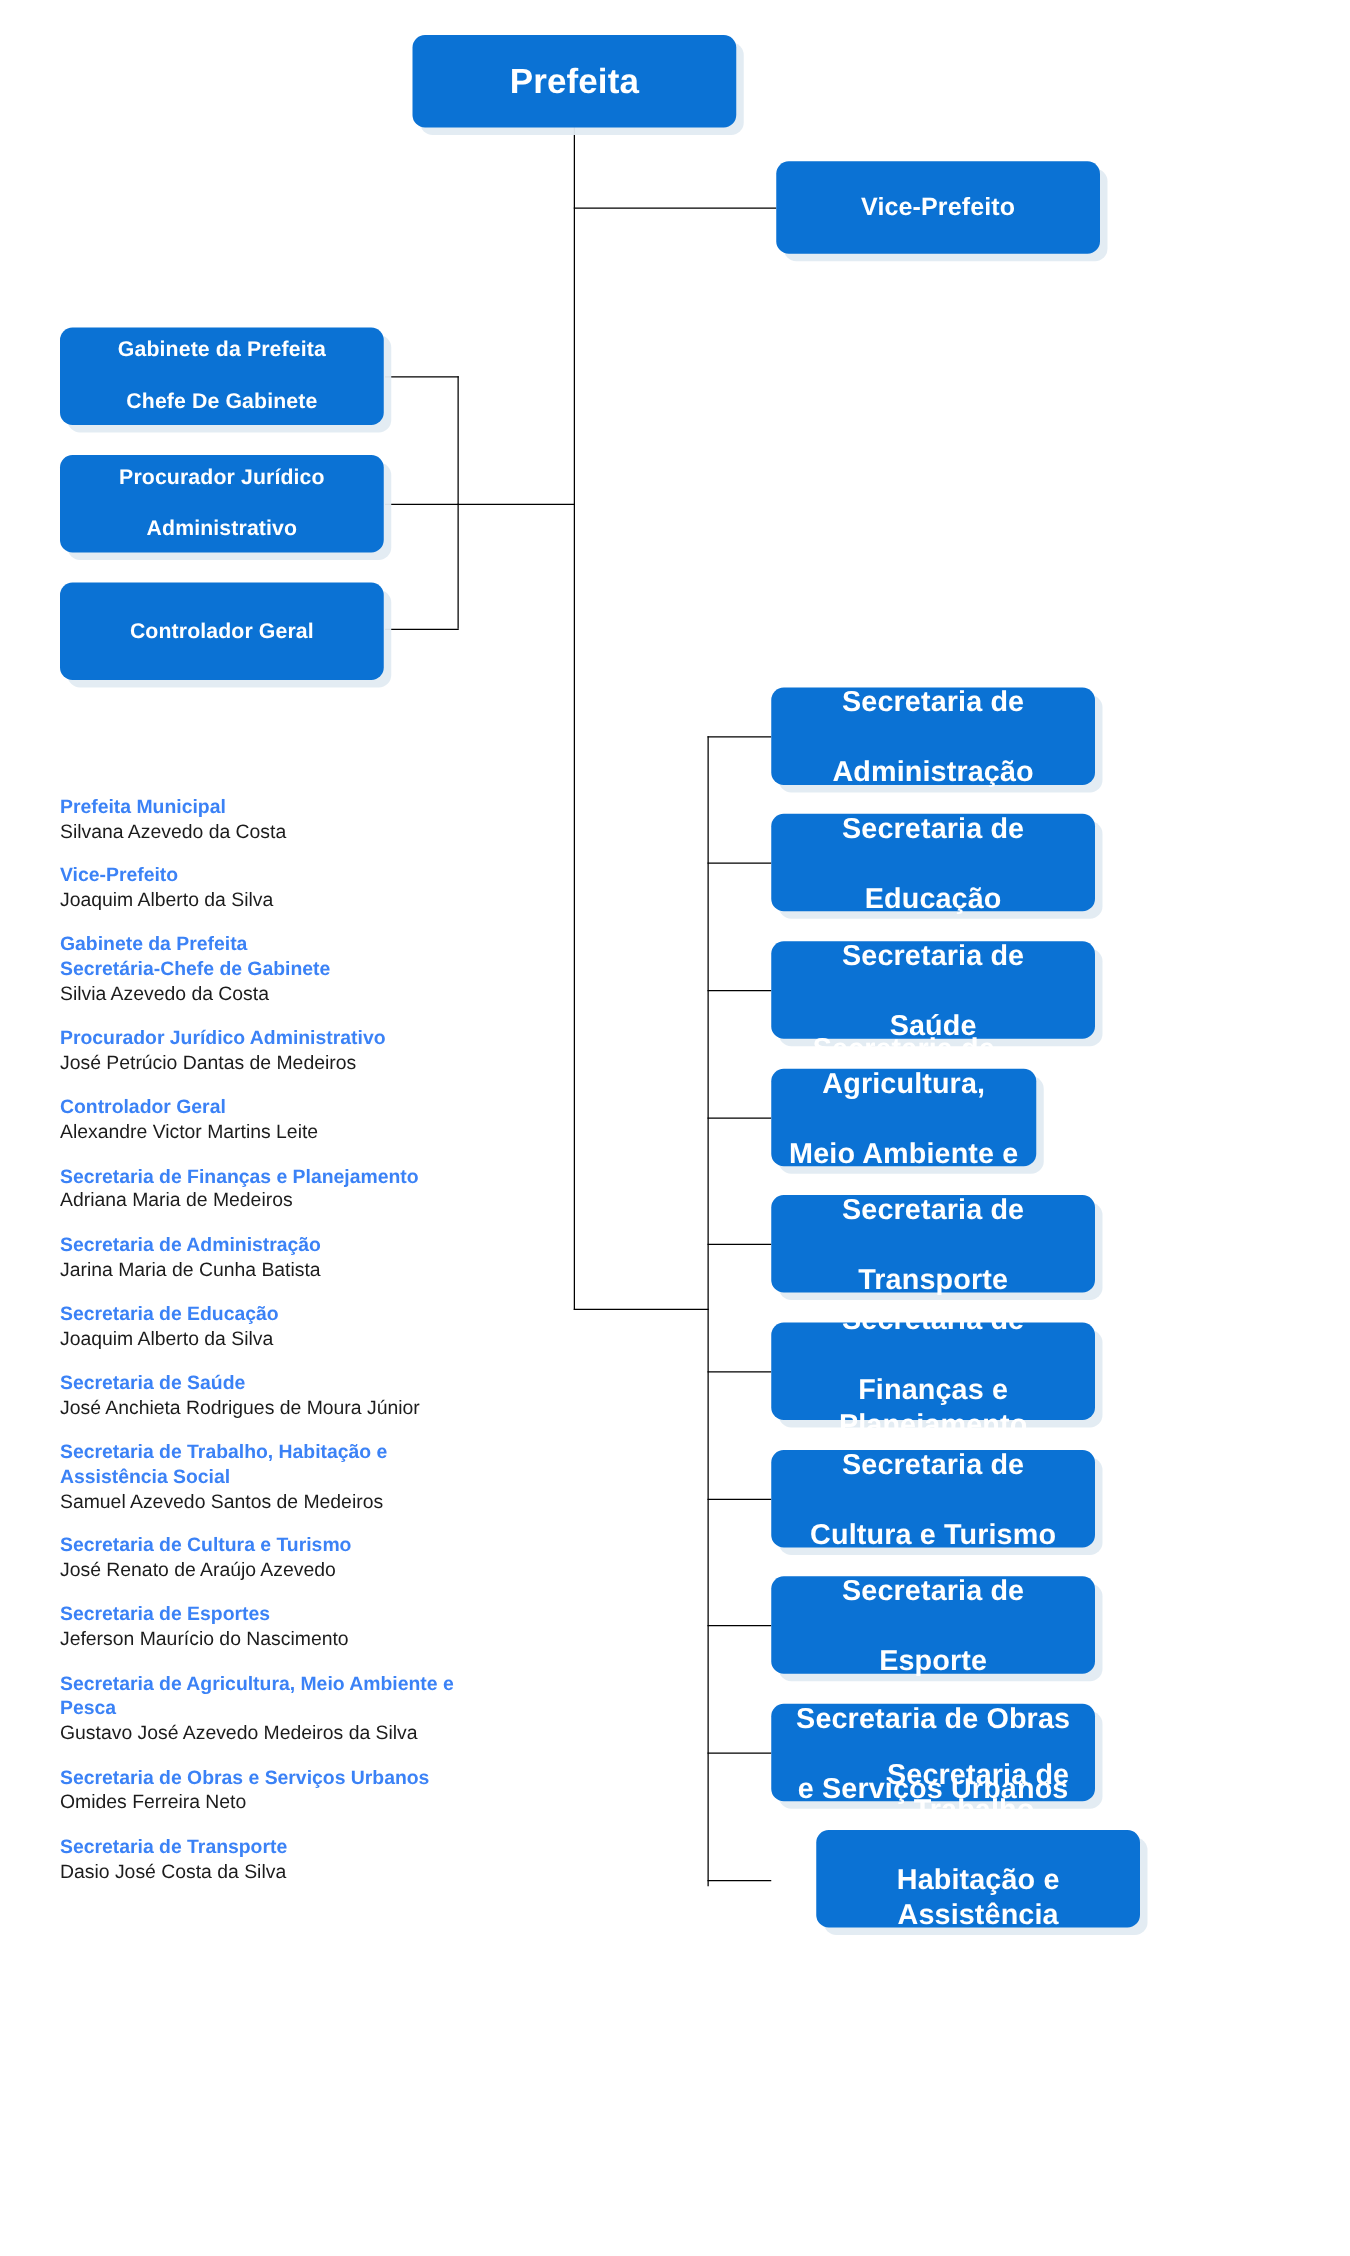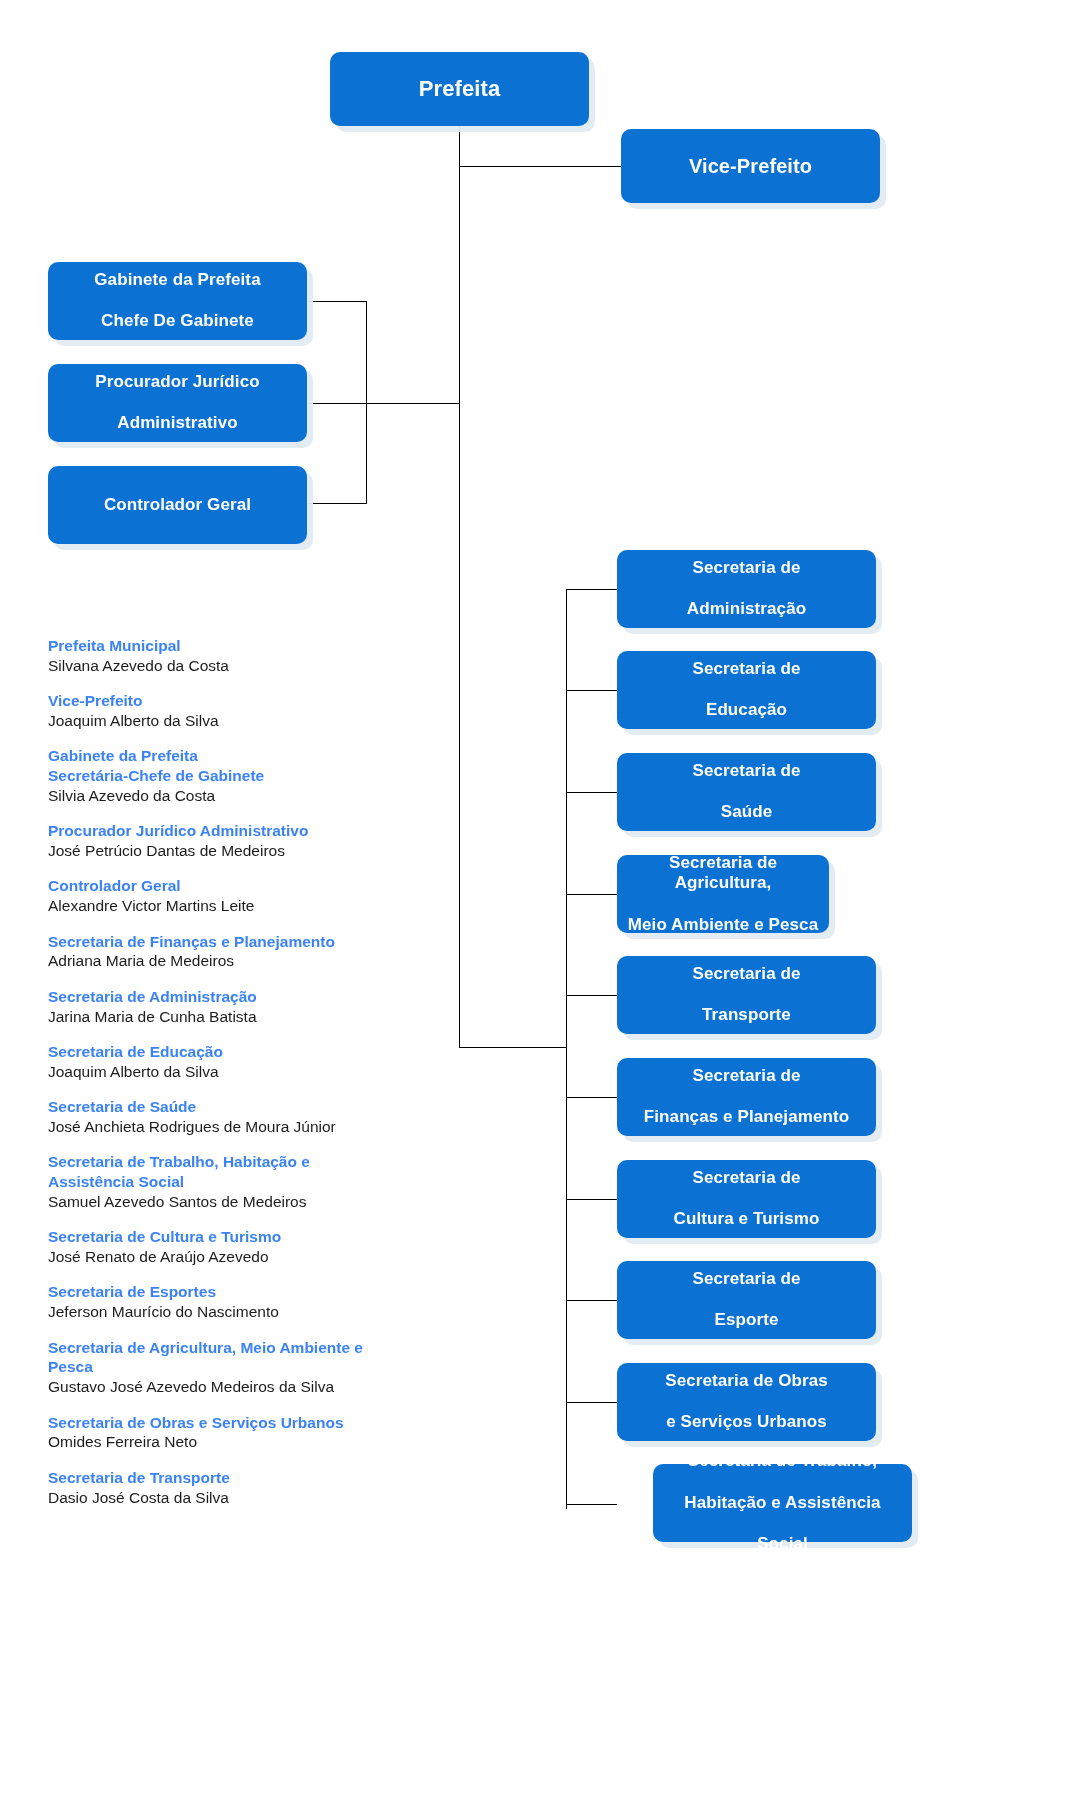--- a/index.html
+++ b/index.html
@@ -38,24 +38,24 @@
     justify-content: center;
     text-align: center;
     font-weight: bold;
     line-height: 1.22;
     letter-spacing: 0.1px;
     padding: 4px 10px;
     box-shadow: 6px 6px 0 0 rgba(225, 235, 242, 0.95);
   }
   .node span { display: block; width: 100%; }
 
-  .node.root   { font-size: 22px; margin-top: 24px; }
+  .node.root   { font-size: 28px; }
   .node.vice   { font-size: 20px; }
   .node.staff  { font-size: 17px; }
-  .node.sec    { font-size: 17px; }
+  .node.sec    { font-size: 23px; }
 
   
   #roster {
     position: absolute;
     left: 48px;
     top: 636px;
     width: 400px;
   }
   .roster-item { margin-bottom: 15.5px; }
   .roster-role {

